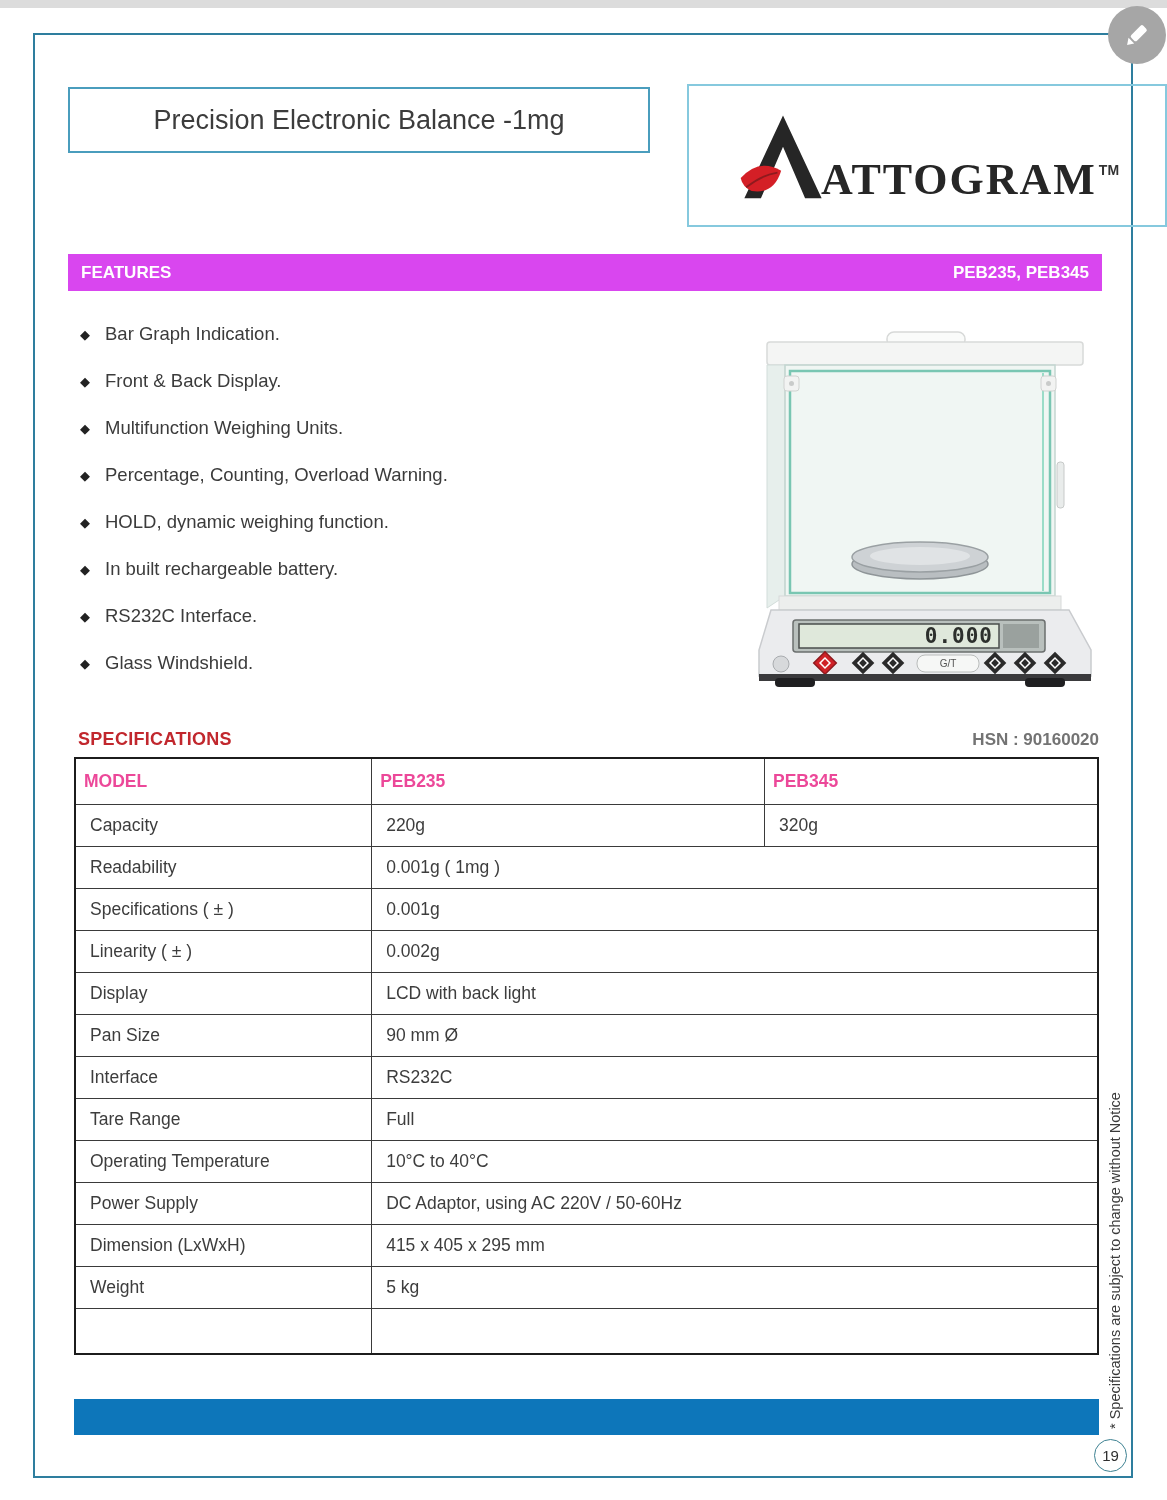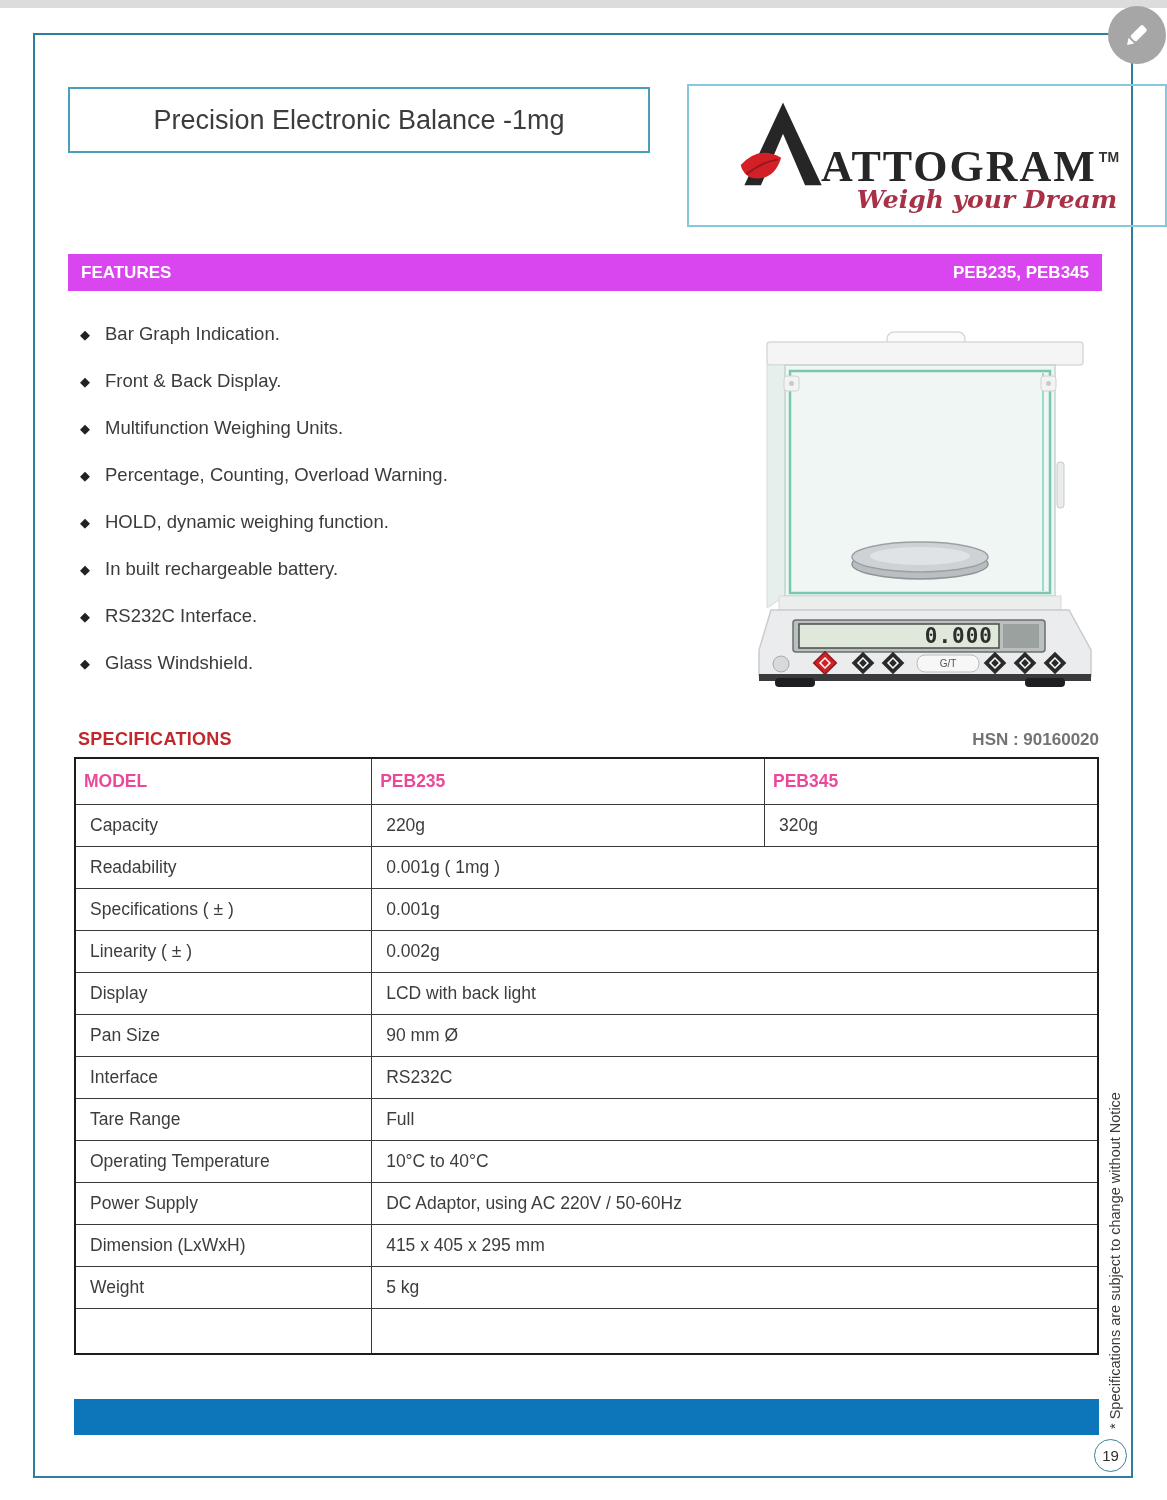--- a/index.html
+++ b/index.html
@@ -92,21 +92,20 @@
   <div class="logo-box">
     <div class="logo-row">
       <svg width="92" height="92" viewBox="0 0 100 100">
         <path d="M50 6 L92 96 L74 96 L50 40 L26 96 L8 96 Z" fill="#262626"></path>
         <path d="M4 74 Q24 52 48 66 Q40 92 16 88 Q6 84 4 74 Z" fill="#d41f26"></path>
         <path d="M10 84 Q28 70 44 68" stroke="#8e1a1e" stroke-width="2" fill="none"></path>
       </svg>
       <span class="brand-name">ATTOGRAM</span>
       <span class="brand-tm">TM</span>
     </div>
-    <div class="brand-tagline">Weigh your Dream</div>
   </div>
 
   <div class="features-bar">
     <span>FEATURES</span>
     <span>PEB235, PEB345</span>
   </div>
 
   <div class="features-list">
     <div class="feature-item">
       <span class="feature-bullet">◆</span>

